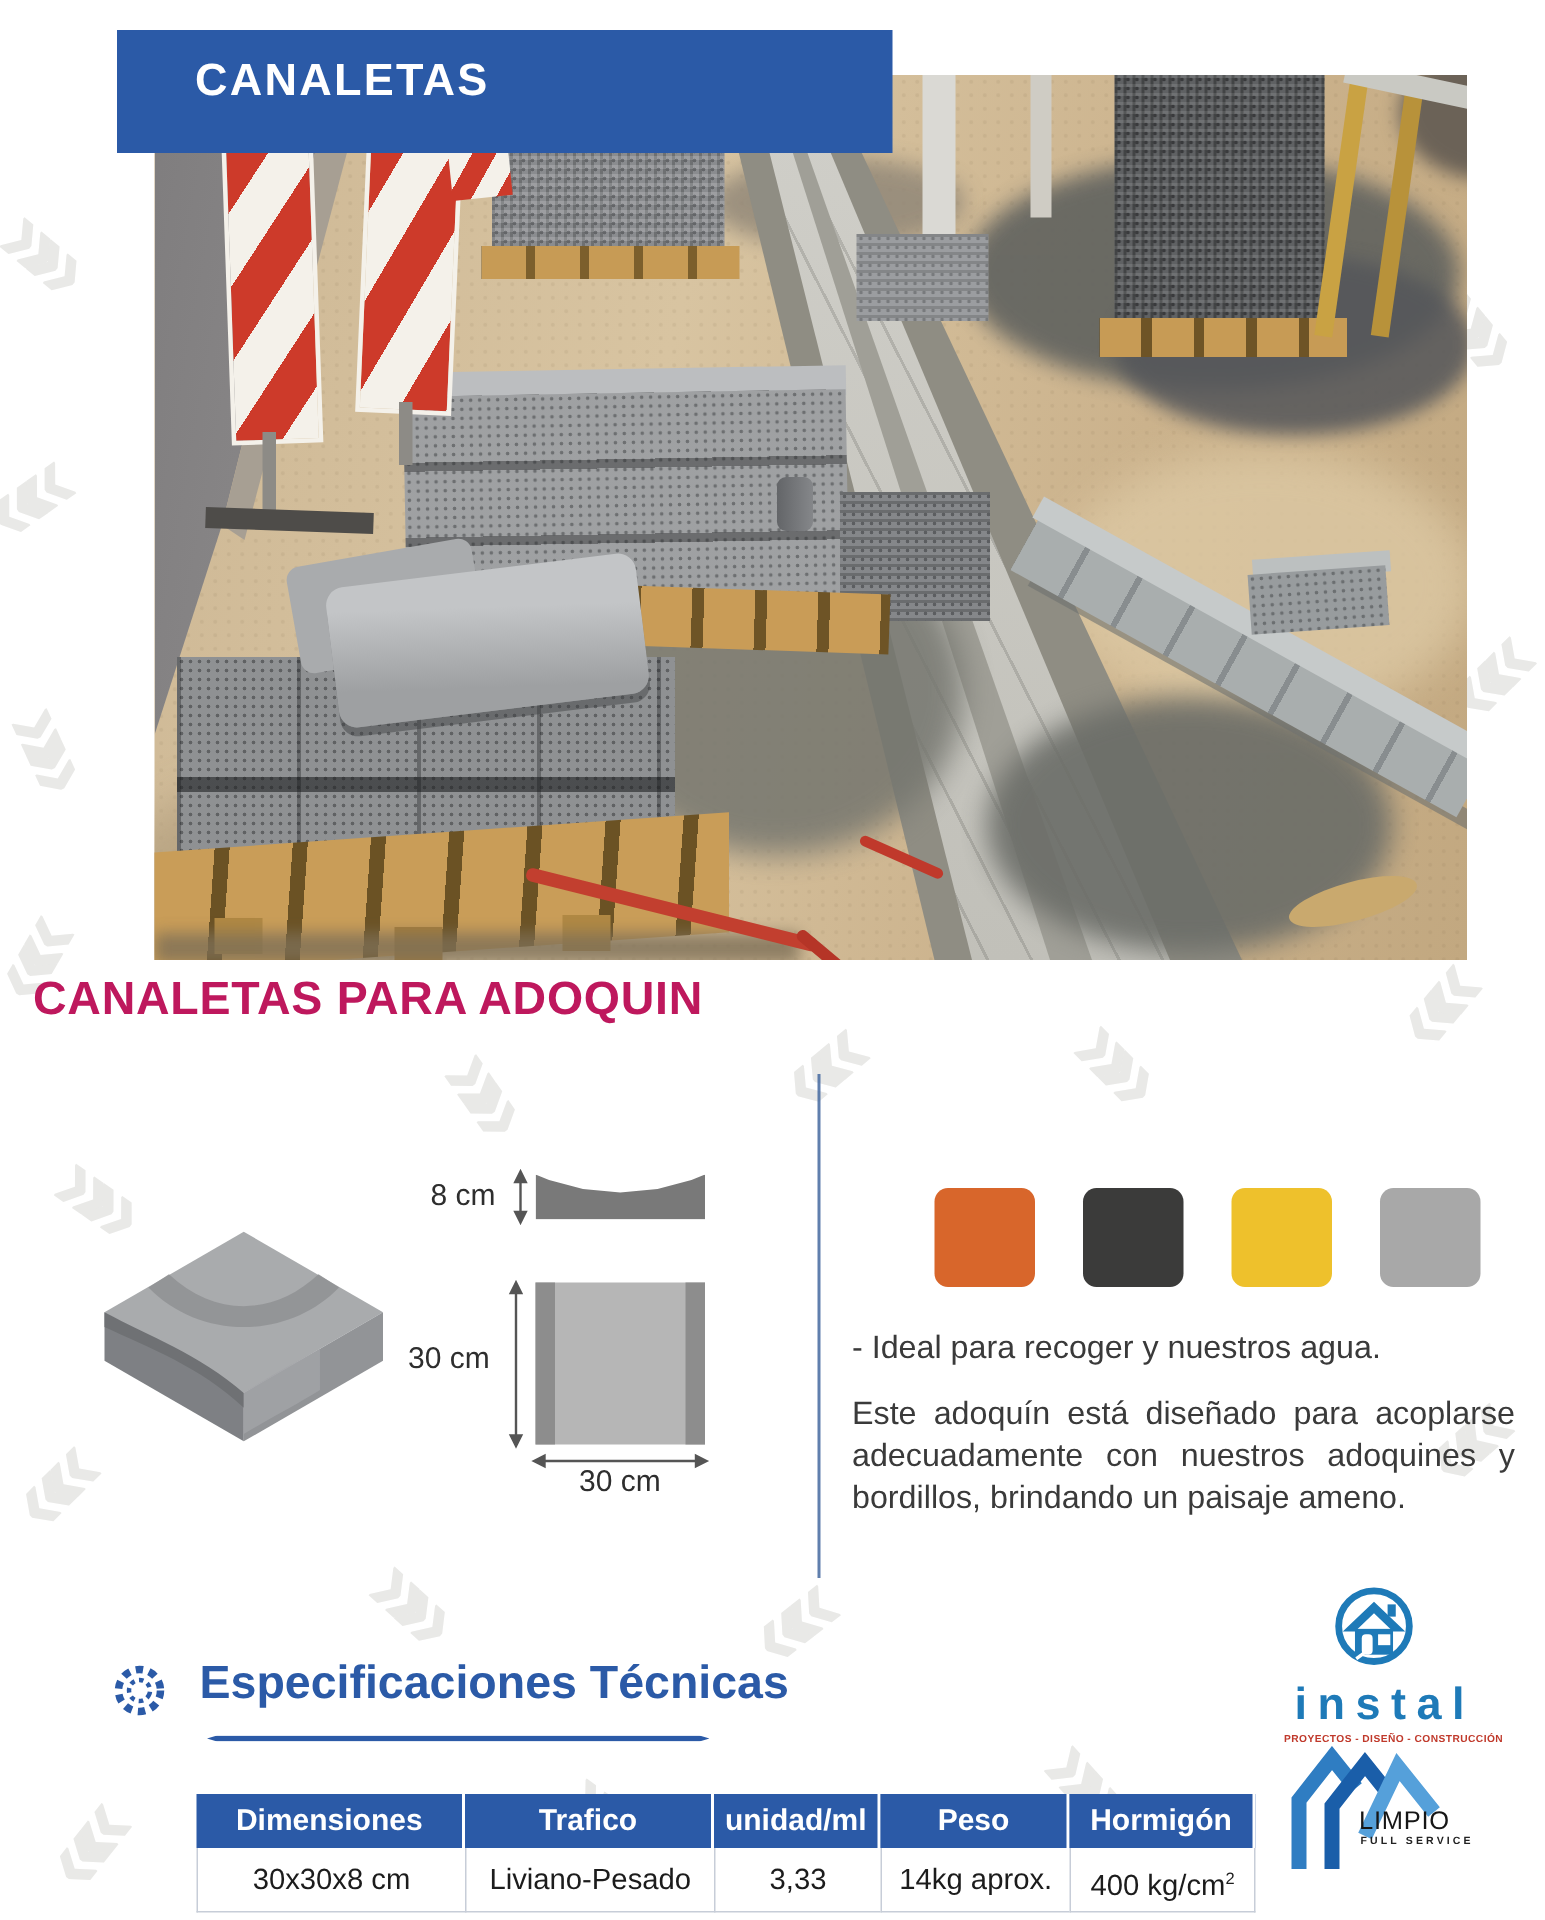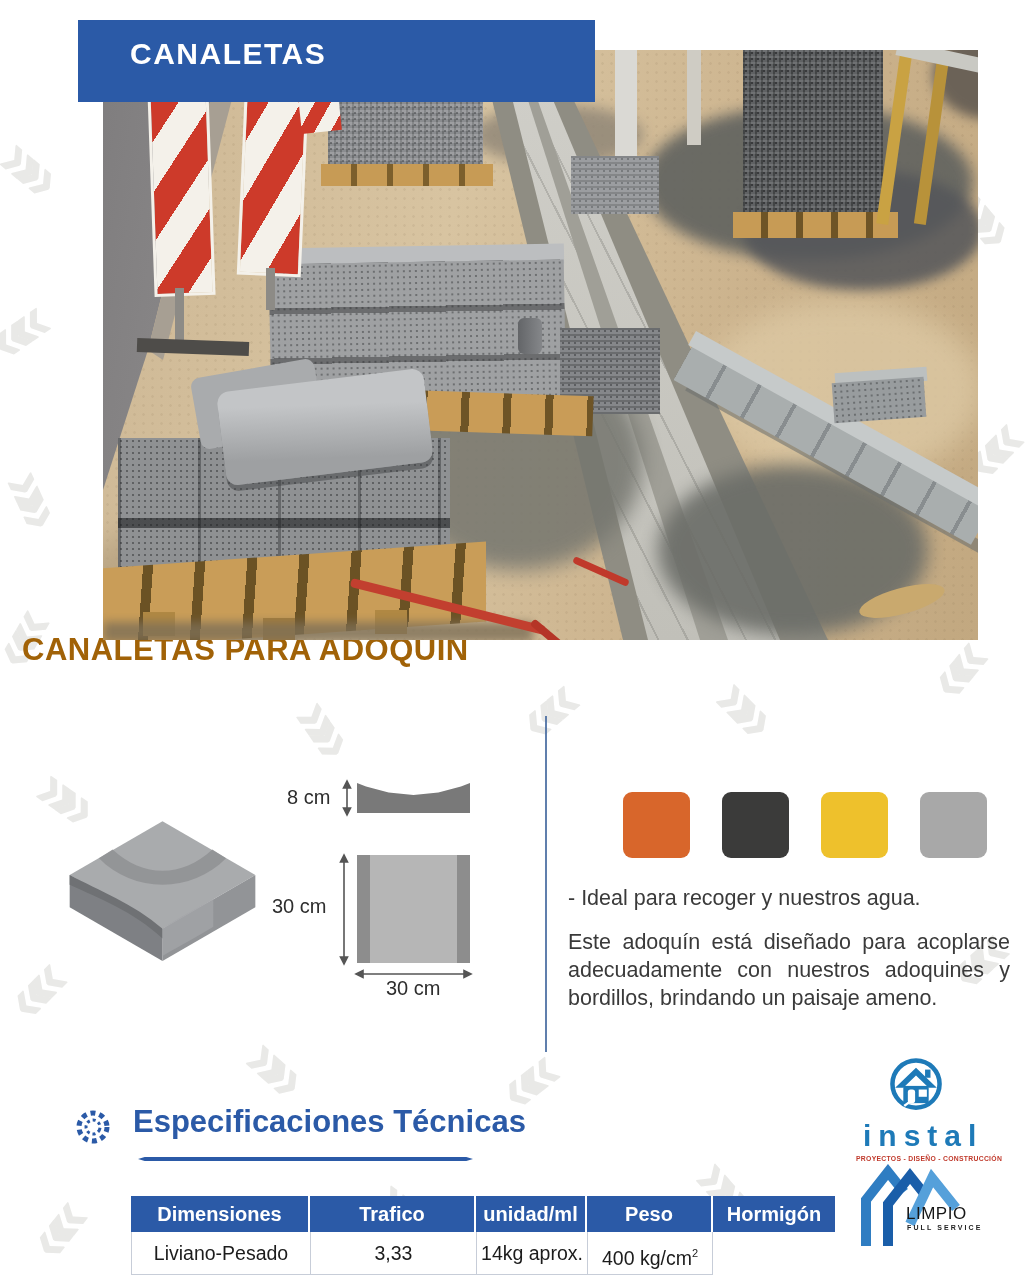--- a/index.html
+++ b/index.html
@@ -20,21 +20,21 @@
   #photo{position:absolute;left:103px;top:50px;width:875px;height:590px;overflow:hidden;z-index:4;
          background:
            radial-gradient(circle,rgba(120,100,70,.10) 1px,transparent 1.6px),
            linear-gradient(105deg,#cdb794 0%,#d8c4a1 38%,#cbb28c 70%,#c2a880 100%);
          background-size:9px 9px,100% 100%;}
   .ph{position:absolute;}
 
   .speck{background-image:radial-gradient(circle,rgba(35,37,39,.38) 1px,transparent 1.45px);background-size:6px 6px;}
 
   
-  #sec-title{position:absolute;left:22px;top:632px;font-size:31px;font-weight:800;color:#a16207;letter-spacing:.5px;}
+  #sec-title{position:absolute;left:22px;top:648px;font-size:31px;font-weight:800;color:#be185d;letter-spacing:.5px;}
 
   
   .dim{position:absolute;font-size:20px;color:#2e2e2e;}
 
   
   #colores-title{position:absolute;left:568px;top:733px;font-size:23px;color:#1b1b1b;letter-spacing:.3px;}
   #swatches{position:absolute;left:623px;top:792px;display:flex;gap:32px;}
   .swatch{width:67px;height:66px;border-radius:9px;}
   #bullet{position:absolute;left:568px;top:886px;font-size:21.5px;color:#3a3a3a;}
   #descr{position:absolute;left:568px;top:929px;width:442px;font-size:21.5px;line-height:1.30;
@@ -204,20 +204,21 @@
   </svg>
   <div id="esp-title">Especificaciones Técnicas</div>
   <div id="esp-underline"></div>
 
   <div id="spec-table">
     <div class="th" style="background: rgb(43, 90, 167);">Dimensiones</div>
     <div class="th" style="background: rgb(43, 90, 167);">Trafico</div>
     <div class="th" style="background: rgb(43, 90, 167);">unidad/ml</div>
     <div class="th" style="background: rgb(43, 90, 167);">Peso</div>
     <div class="th" style="background: rgb(43, 90, 167);">Hormigón</div>
+    <div class="td">30x30x8 cm</div>
     <div class="td">Liviano-Pesado</div>
     <div class="td">3,33</div>
     <div class="td">14kg aprox.</div>
     <div class="td"><span>400 kg/cm</span><sup>2</sup></div>
   </div>
 
   <div id="logo-instal">
     <svg width="58" height="58" viewBox="0 0 64 64">
       <circle cx="32" cy="31" r="26" fill="#fff" stroke="#1e7ab8" stroke-width="5"></circle>
       <path d="M9,35 L32,13 L55,35 L46,35 L32,21.5 L18,35 Z" fill="#1e7ab8"></path>

